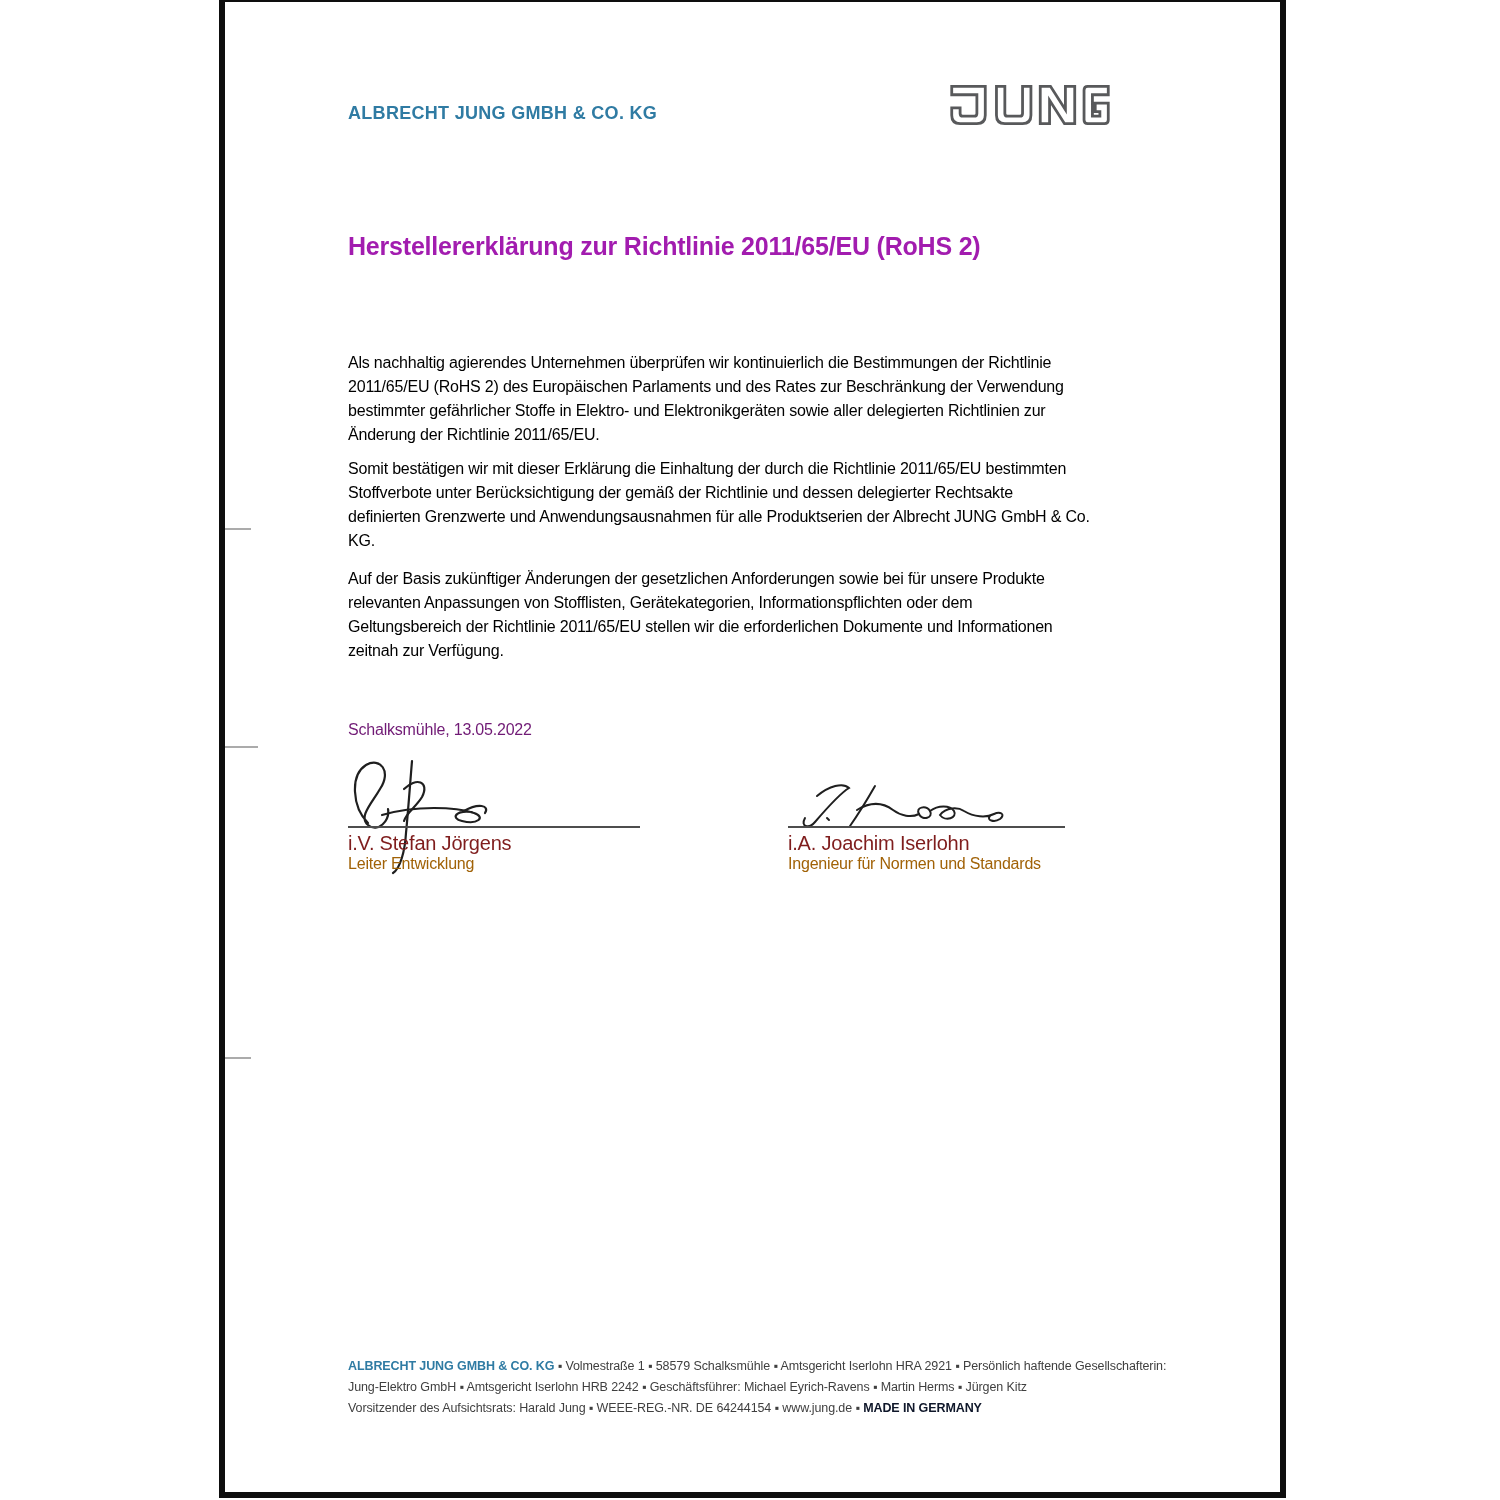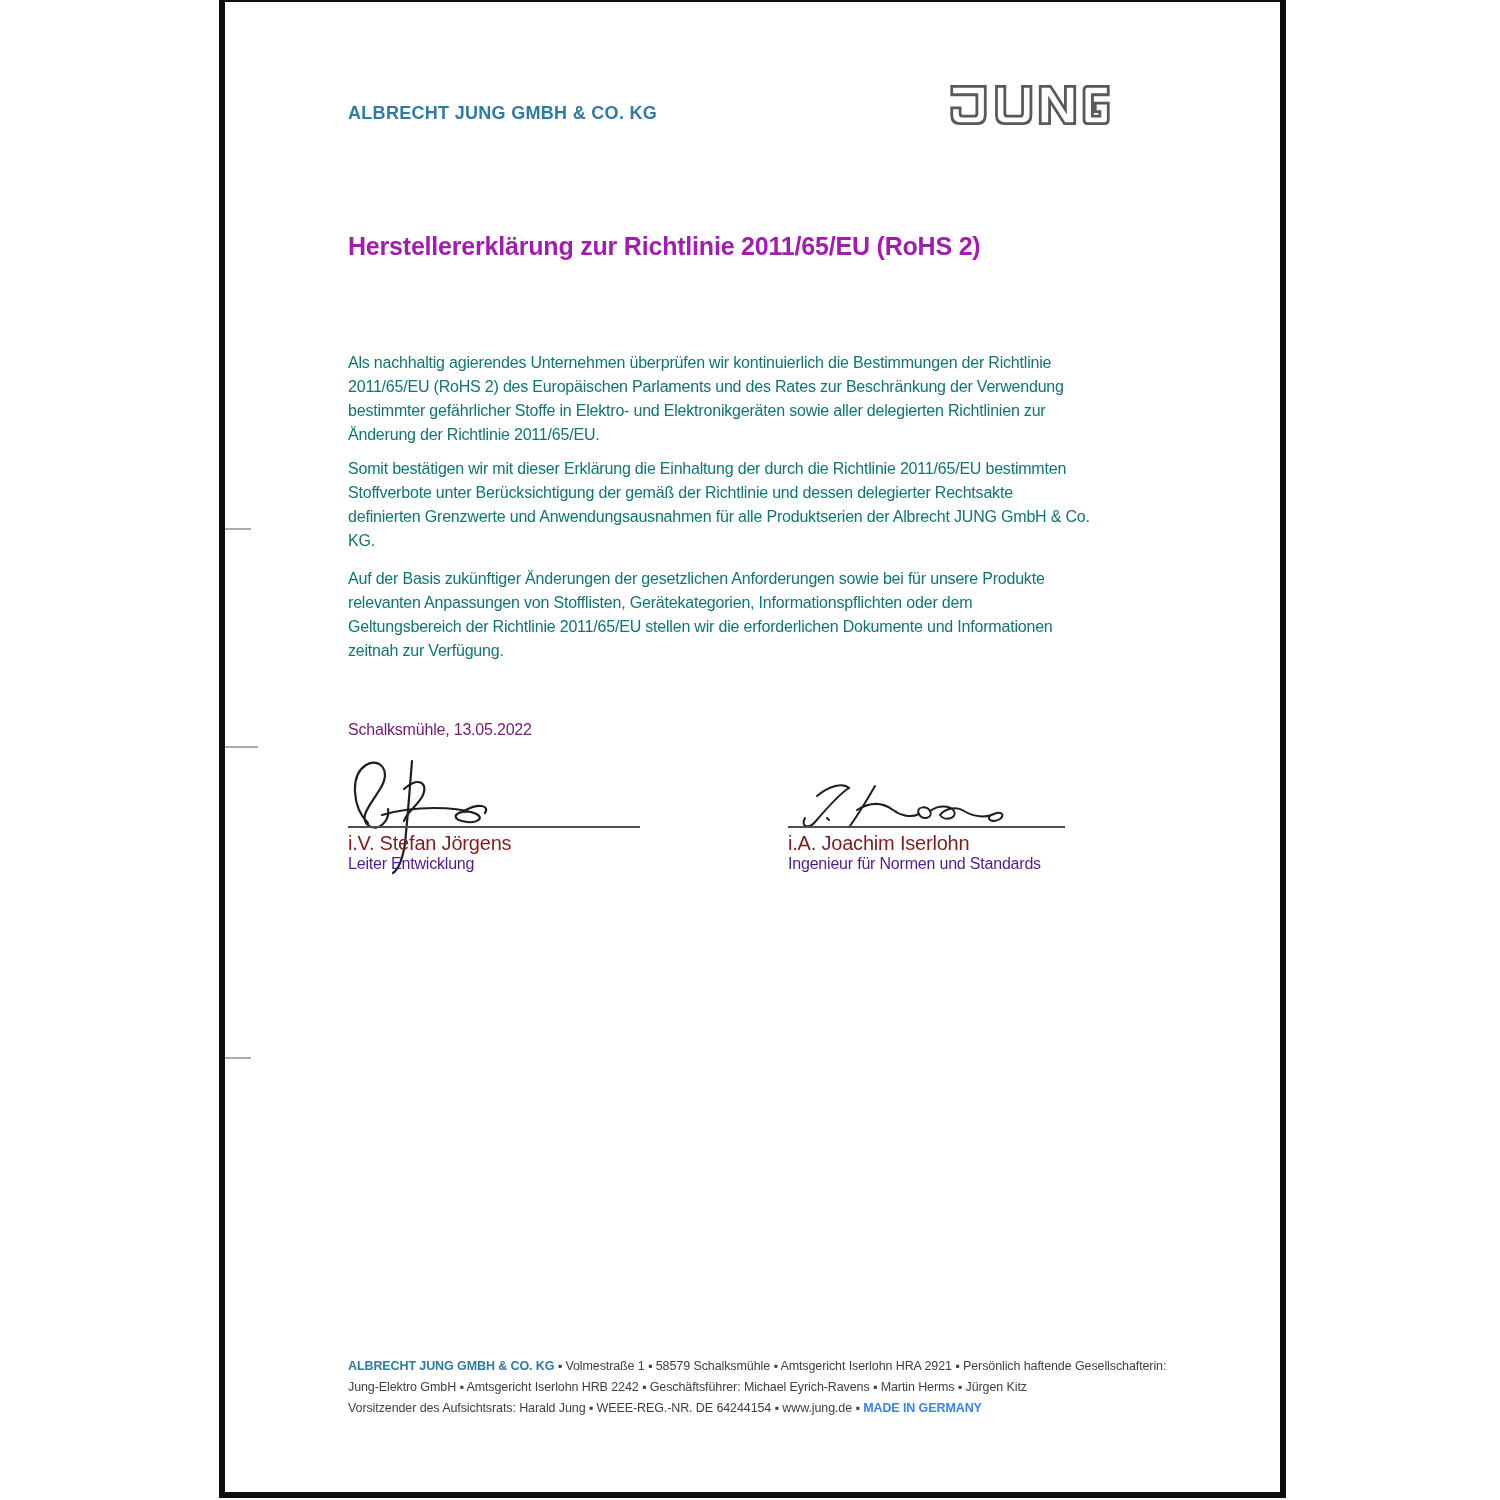--- a/index.html
+++ b/index.html
@@ -25,21 +25,21 @@
   .logo{
     position:absolute;left:948px;top:82px;
     width:164px;height:46px;
   }
   .doc-title{
     position:absolute;left:348px;top:232px;margin:0;
     font-size:25px;font-weight:bold;color:#a21caf;letter-spacing:-0.2px;
   }
   .para{
     position:absolute;left:348px;width:935px;margin:0;
-    font-size:16px;line-height:24px;color:#0f766e;
+    font-size:16px;line-height:24px;color:#000000;
     letter-spacing:-0.2px;
     white-space:pre-line;
   }
   .p1{top:351px}
   .p2{top:457px}
   .p3{top:567px}
   .dateline{
     position:absolute;left:348px;top:721px;
     font-size:16px;color:#701a75;letter-spacing:-0.2px;
   }
@@ -48,32 +48,32 @@
   .sig-right-svg{left:787px;top:780px;width:230px;height:50px;}
   .sig-line{
     position:absolute;top:826px;height:2px;background:#4d4d4d;
   }
   .sig-line-left{left:348px;width:292px;}
   .sig-line-right{left:788px;width:277px;}
   .sig-name{
     position:absolute;font-size:20px;color:#7f1d1d;letter-spacing:-0.2px;
   }
   .sig-role{
-    position:absolute;font-size:16px;color:#4c1d95;letter-spacing:-0.2px;
+    position:absolute;font-size:16px;color:#a16207;letter-spacing:-0.2px;
   }
   .sl-name{left:348px;top:832px}
   .sl-role{left:348px;top:855px}
   .sr-name{left:788px;top:832px}
   .sr-role{left:788px;top:855px}
   .footer{
     position:absolute;left:348px;top:1356px;width:940px;
     font-size:12.5px;line-height:21px;color:#3f3f3f;letter-spacing:-0.1px;
   }
   .footer-company{color:#2f7ba3;font-weight:bold;}
-  .footer-bold{font-weight:bold;color:#3b82f6;}
+  .footer-bold{font-weight:bold;color:#0f172a;}
   .fold-mark{
     position:absolute;left:225px;height:2px;background:#ababab;
   }
   .fm1{top:528px;width:26px}
   .fm2{top:746px;width:33px}
   .fm3{top:1057px;width:26px}
 </style>
 </head>
 <body>
 

